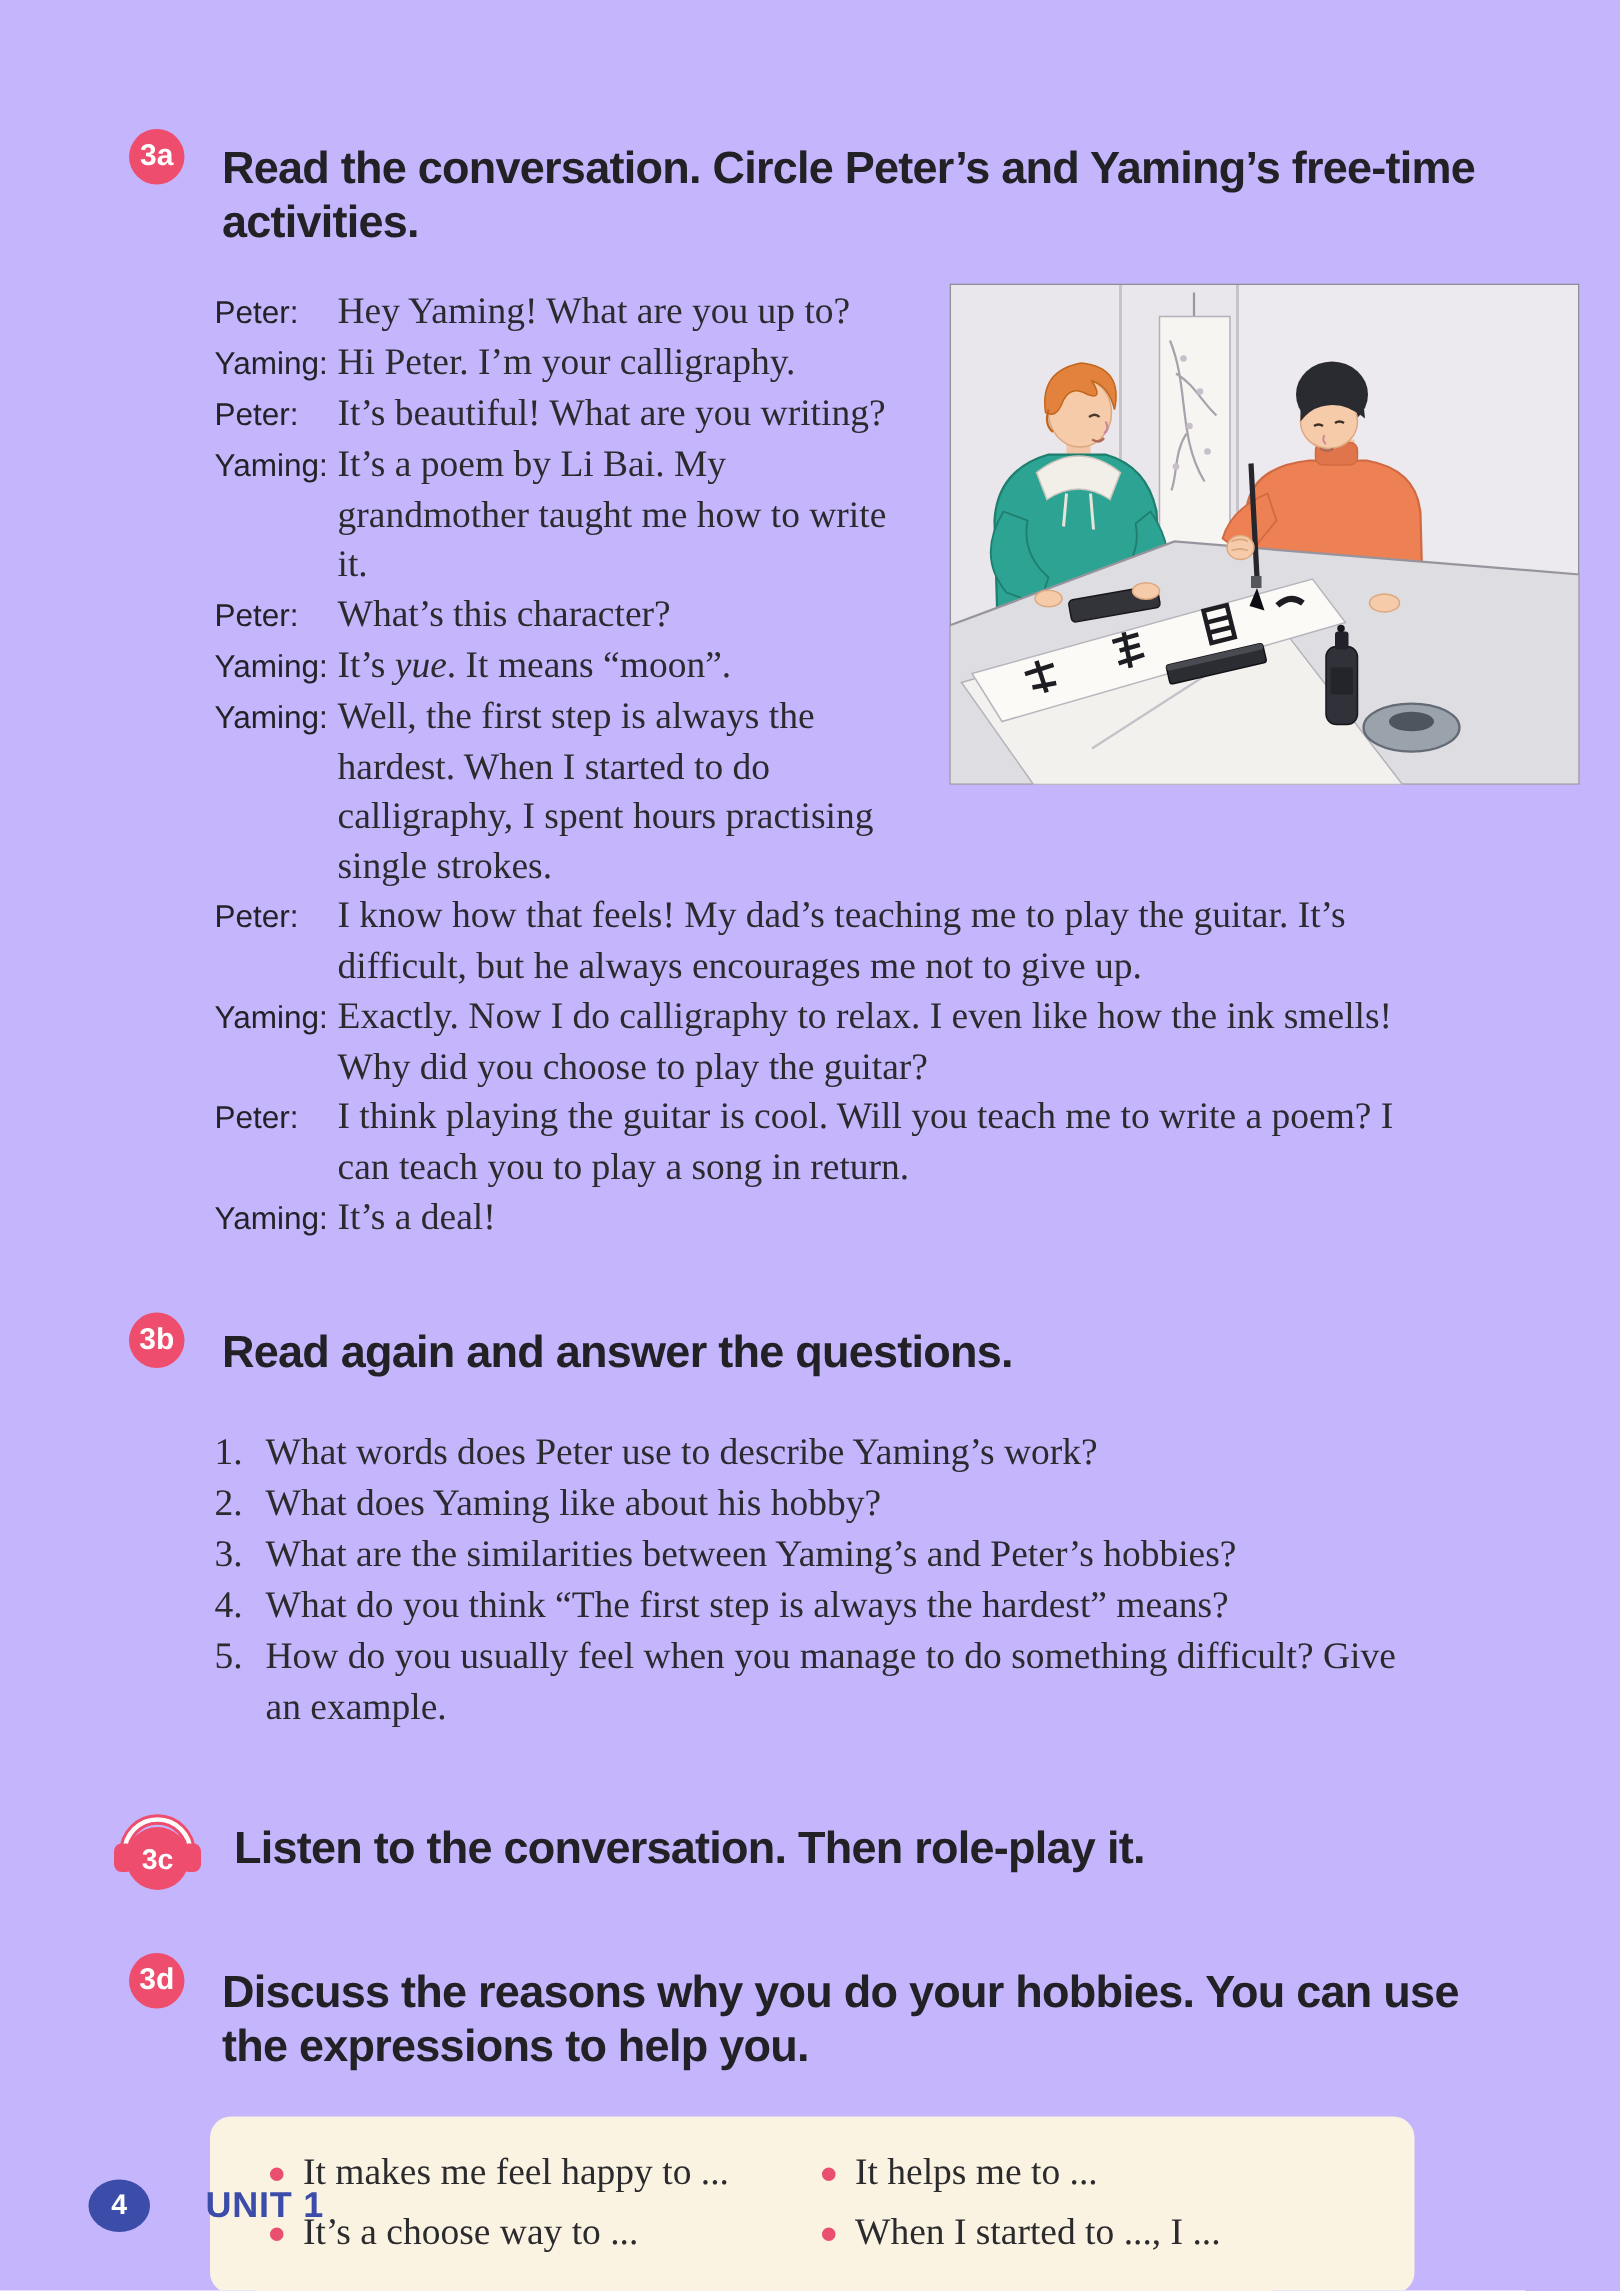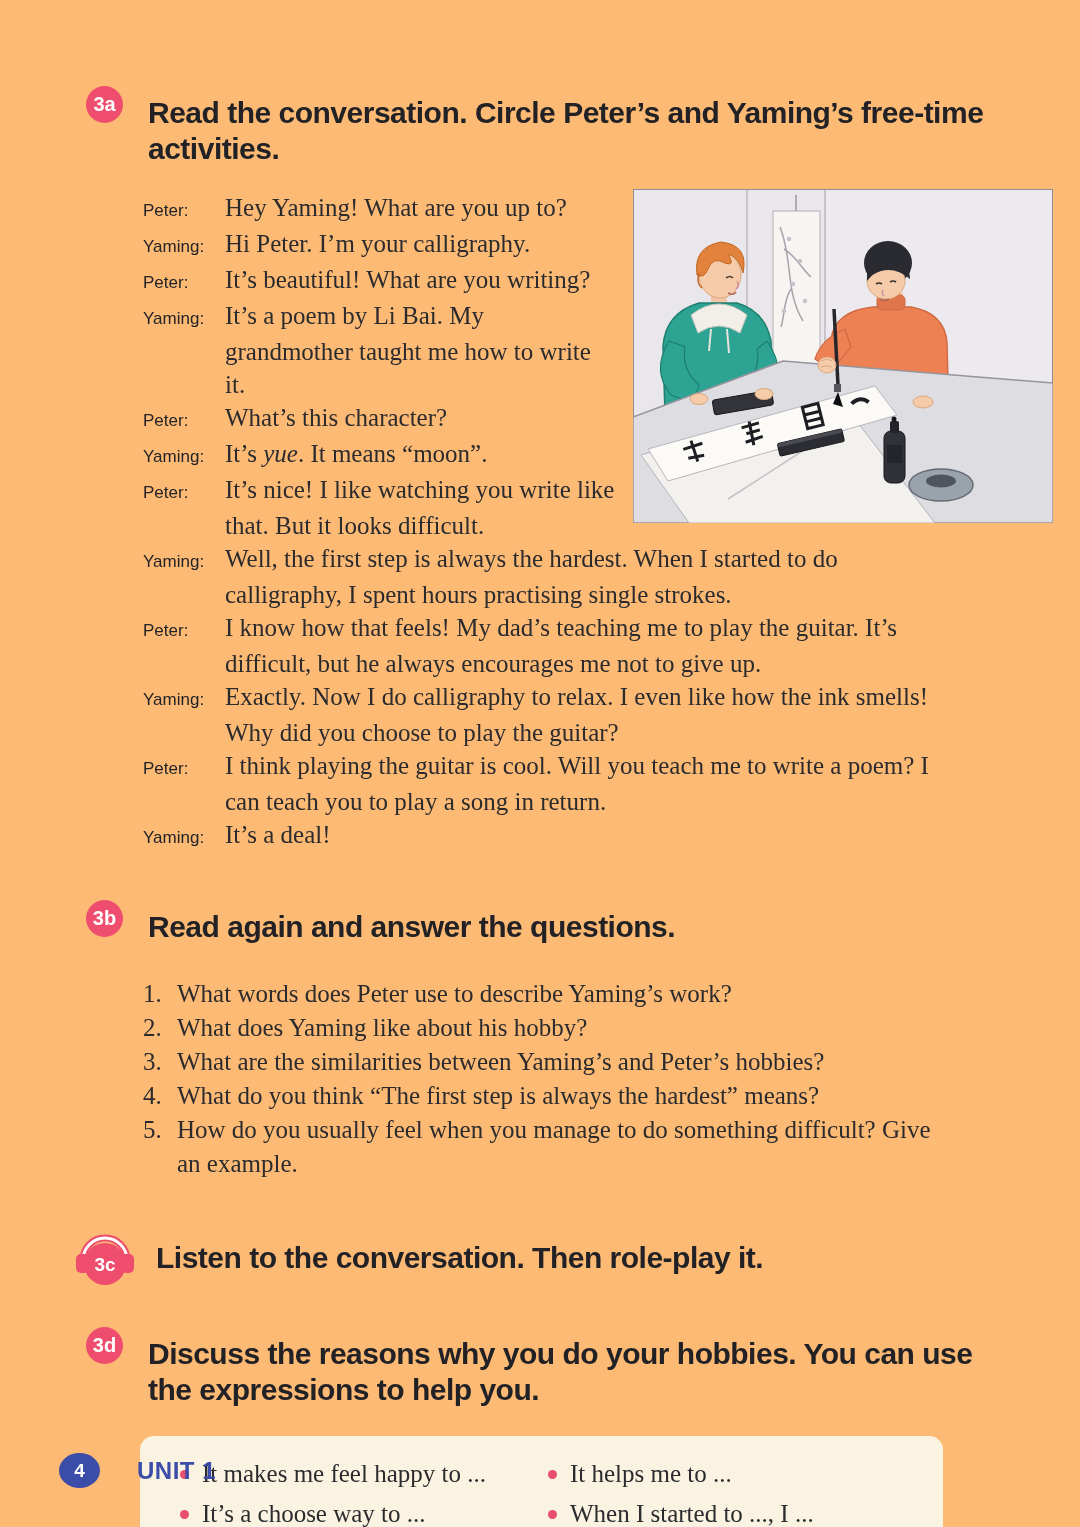--- a/index.html
+++ b/index.html
@@ -1,20 +1,20 @@
 <!DOCTYPE html>
 <html><head>
 <meta charset="utf-8">
 <style>
   html,body{margin:0;padding:0;background:#ffffff;}
   .page{
     position:relative;
     width:1080px;height:1527px;
     margin:0 auto;
-    background:#fdba74;
+    background:#c4b5fd;
     font-family:"Liberation Serif", serif;
     color:#2b2b2e;
     overflow:hidden;
     box-sizing:border-box;
     padding:86px 0 0 86px;
   }
   
   .sec-head{display:flex;align-items:flex-start;gap:21px;}
   .badge{
     flex:none;width:37px;height:37px;border-radius:50%;
@@ -31,21 +31,21 @@
   
   .convo{margin:20px 0 0 57px;width:805px;font-size:25px;line-height:33px;}
   .convo::after{content:"";display:block;clear:both;}
   .illu{
     float:right;width:420px;height:334px;
     margin:-2px -105px 10px 18px;
   }
   .dl{margin:0;padding-left:82px;text-indent:-82px;}
   .spk{
     display:inline-block;width:82px;text-indent:0;
-    font-family:"Liberation Sans", sans-serif;font-size:17px;color:#232327;
+    font-family:"Liberation Sans", sans-serif;font-size:21px;color:#232327;
   }
   
   .questions{margin:28px 0 0 57px;width:800px;font-size:25px;line-height:34px;}
   .q{margin:0;padding-left:34px;text-indent:-34px;}
   .qnum{display:inline-block;width:34px;text-indent:0;}
   
   .head3c{display:flex;align-items:center;gap:16px;margin-left:-12px;}
   .badge3c{flex:none;width:62px;height:58px;}
   
   .exprbox{
@@ -184,21 +184,20 @@
       <ellipse cx="131" cy="205" rx="9" ry="5.5" fill="#f5cba9" stroke="#dca87f"></ellipse>
       <ellipse cx="290" cy="213" rx="10" ry="6" fill="#f5cba9" stroke="#dca87f"></ellipse>
     </svg>
 
   <p class="dl"><span class="spk">Peter:</span><span>Hey Yaming! What are you up to?</span></p>
       <p class="dl"><span class="spk">Yaming:</span><span>Hi Peter. I’m your calligraphy.</span></p>
       <p class="dl"><span class="spk">Peter:</span><span>It’s beautiful! What are you writing?</span></p>
       <p class="dl"><span class="spk">Yaming:</span><span>It’s a poem by Li Bai. My grandmother taught me how to write it.</span></p>
       <p class="dl"><span class="spk">Peter:</span><span>What’s this character?</span></p>
       <p class="dl"><span class="spk">Yaming:</span><span>It’s </span><i>yue</i><span>. It means “moon”.</span></p>
-      <p class="dl"><span class="spk">Peter:</span><span>It’s nice! I like watching you write like that. But it looks difficult.</span></p>
       <p class="dl"><span class="spk">Yaming:</span><span>Well, the first step is always the hardest. When I started to do calligraphy, I spent hours practising single strokes.</span></p>
       <p class="dl"><span class="spk">Peter:</span><span>I know how that feels! My dad’s teaching me to play the guitar. It’s difficult, but he always encourages me not to give up.</span></p>
       <p class="dl"><span class="spk">Yaming:</span><span>Exactly. Now I do calligraphy to relax. I even like how the ink smells! Why did you choose to play the guitar?</span></p>
       <p class="dl"><span class="spk">Peter:</span><span>I think playing the guitar is cool. Will you teach me to write a poem? I can teach you to play a song in return.</span></p>
       <p class="dl"><span class="spk">Yaming:</span><span>It’s a deal!</span></p>
     </div>
 
   <div class="sec-head mt3b">
     <span class="badge">3b</span>
     <h2 class="sec-title">Read again and answer the questions.</h2>

